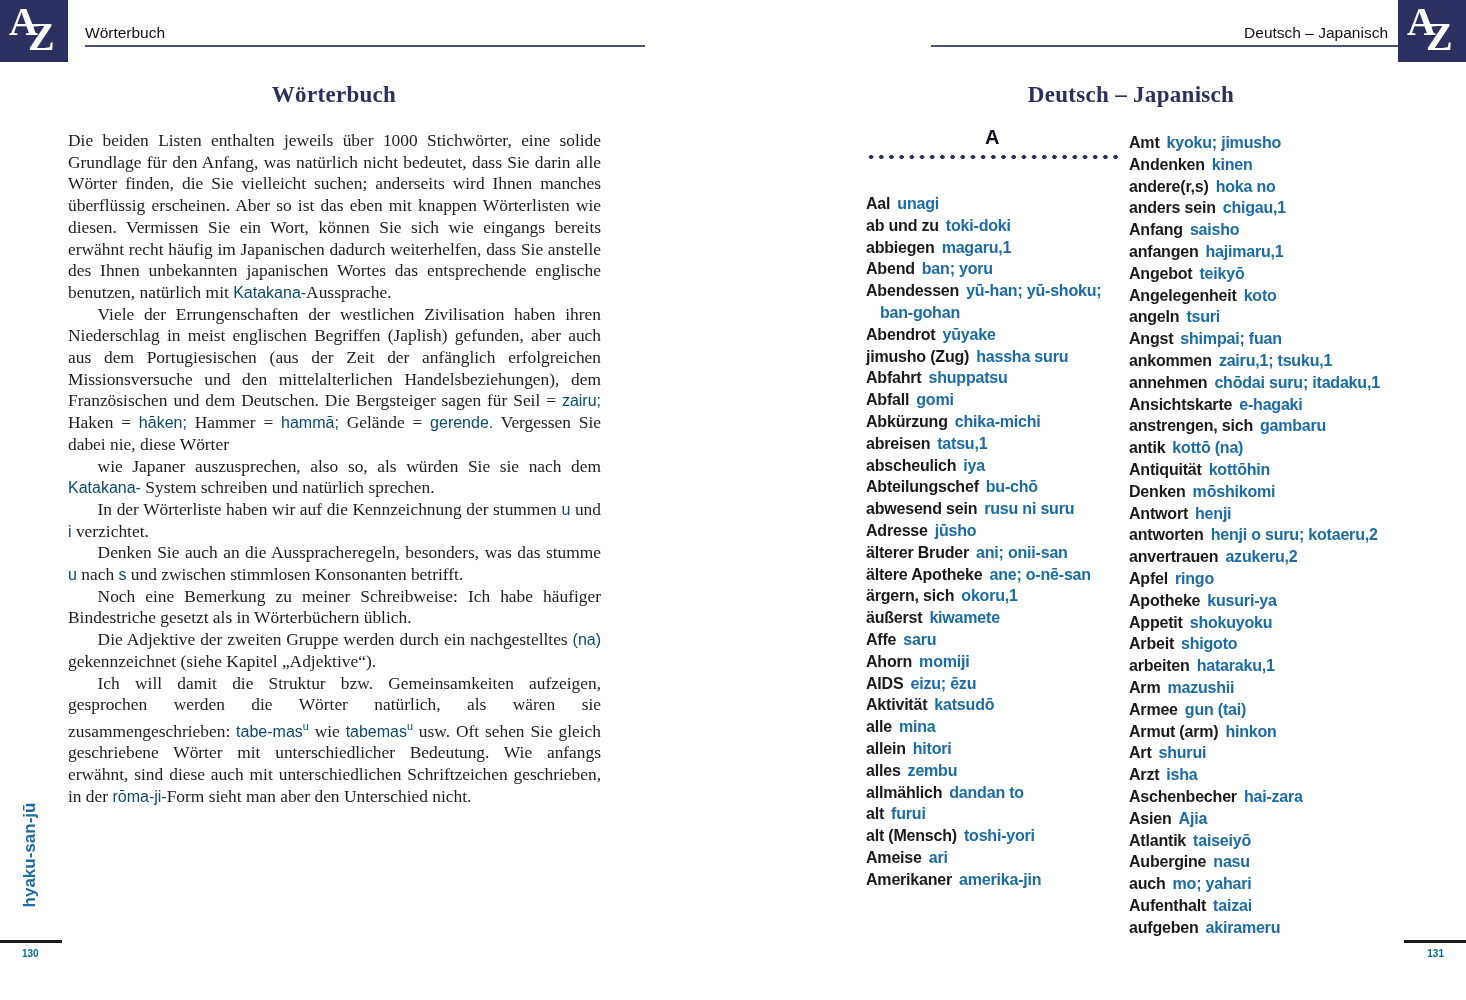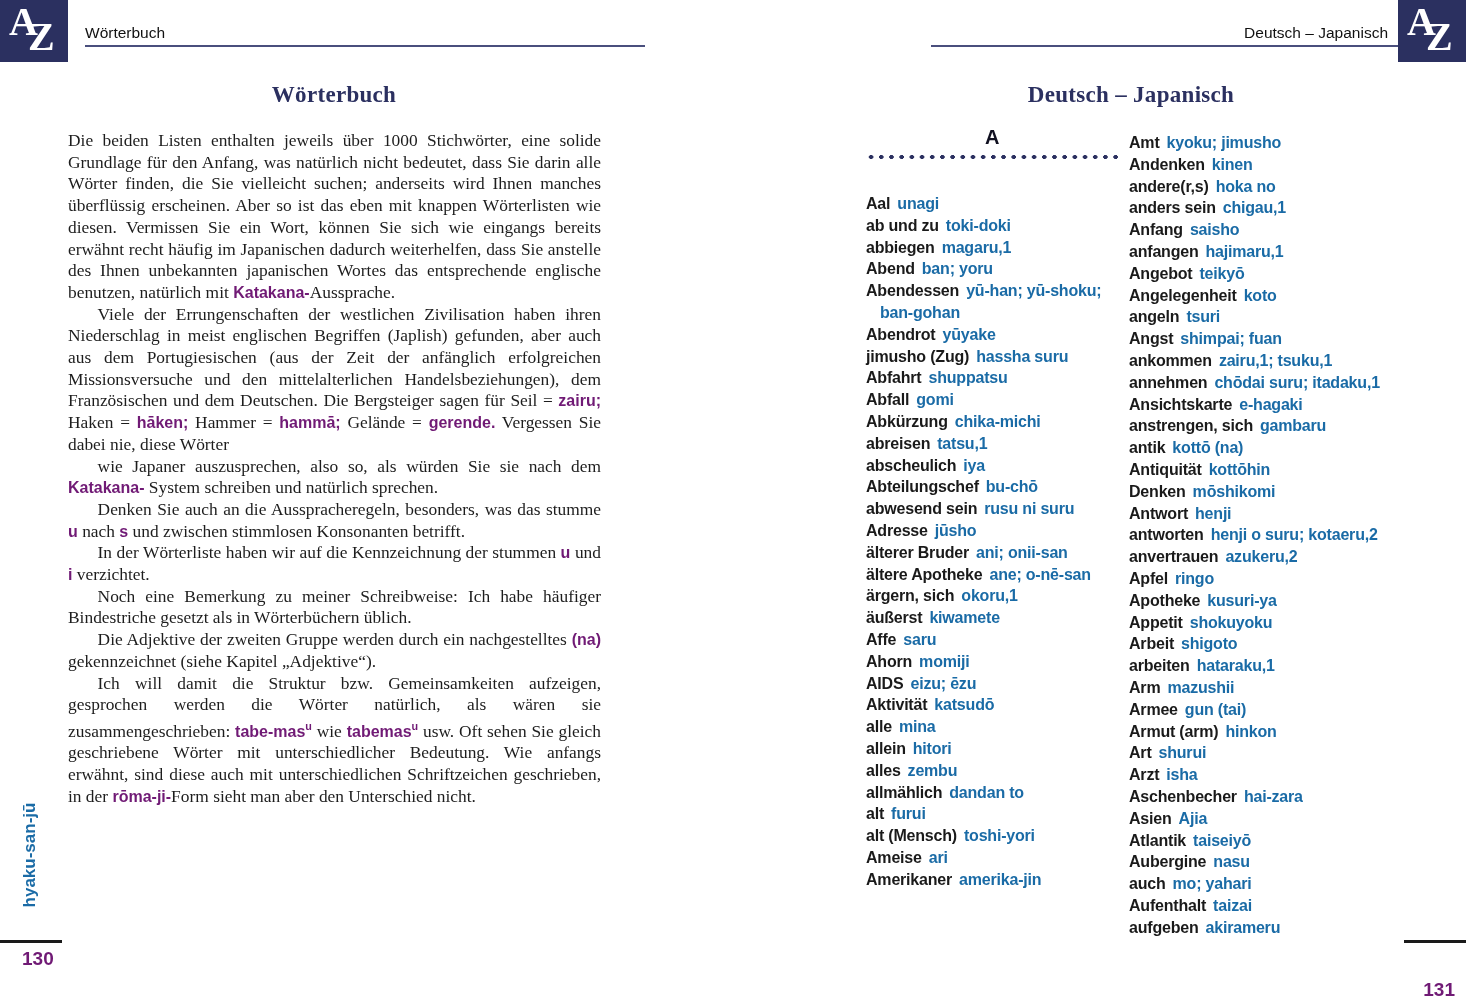--- a/index.html
+++ b/index.html
@@ -30,21 +30,21 @@
   }
 
   
   .body-text{
     position:absolute;left:68px;top:130px;width:533px;
     font-family:"Liberation Serif",serif;font-size:17.4px;line-height:21.7px;
     text-align:justify;color:#1d1d1d;
   }
   .body-text p{margin:0;}
   .body-text p.indent{text-indent:1.7em;}
-  .jp{color:#701a75;font-family:"Liberation Sans",sans-serif;font-weight:bold;font-size:16px;}
+  .jp{color:#0c4a6e;font-family:"Liberation Sans",sans-serif;font-weight:normal;font-size:16px;}
   .sup{vertical-align:super;font-size:62%;}
 
   
   .dict-col{position:absolute;width:252px;font-size:16px;line-height:21.8px;font-weight:bold;letter-spacing:-.2px;}
   .section-head{
     text-align:center;font-size:20px;font-weight:bold;color:#101020;
     margin:0 0 6px 0;line-height:22px;
   }
   .dotline{
     height:6px;margin-bottom:33px;
@@ -56,42 +56,42 @@
   .entry .ja{color:#1a6ba6;}
 
   
   .side-label{
     position:absolute;color:#1a6ba6;font-weight:bold;font-size:17px;
     white-space:nowrap;
   }
   .side-label.left{left:30px;top:855px;transform:translate(-50%,-50%) rotate(-90deg);}
   .foot-rule{position:absolute;top:940px;height:2.5px;background:#1a1a1a;}
   .page-number{
-    position:absolute;top:948px;font-size:19px;font-weight:bold;color:#701a75;
+    position:absolute;top:948px;font-size:10px;font-weight:bold;color:#0369a1;
   }
 </style>
 </head>
 <body>
 
 <div class="page" style="left:0;width:733px;">
   <div class="logo" style="left:0;">
     <span class="la">A</span>
     <span class="lz">Z</span>
   </div>
   <div class="running-head" style="left:85px;">Wörterbuch</div>
   <div class="head-rule" style="left:85px;width:560px;"></div>
 
   <div class="page-title" style="left:64px;">Wörterbuch</div>
 
   <div class="body-text">
       <p class="para"><span>Die beiden Listen enthalten jeweils über 1000 Stichwörter, eine solide Grundlage für den Anfang, was natürlich nicht bedeutet, dass Sie darin alle Wörter finden, die Sie vielleicht suchen; anderseits wird Ihnen manches überflüssig erscheinen. Aber so ist das eben mit knappen Wörterlisten wie diesen. Vermissen Sie ein Wort, können Sie sich wie eingangs bereits erwähnt recht häufig im Japanischen dadurch weiterhelfen, dass Sie anstelle des Ihnen unbekannten japanischen Wortes das entsprechende englische benutzen, natürlich mit </span><span class="jp">Katakana-</span><span>Aussprache.</span></p>
       <p class="para indent"><span>Viele der Errungenschaften der westlichen Zivilisation haben ihren Niederschlag in meist englischen Begriffen (Japlish) gefunden, aber auch aus dem Portugiesischen (aus der Zeit der anfänglich erfolgreichen Missionsversuche und den mittelalterlichen Handelsbeziehungen), dem Französischen und dem Deutschen. Die Bergsteiger sagen für Seil = </span><span class="jp">zairu;</span><span> Haken = </span><span class="jp">hāken;</span><span> Hammer = </span><span class="jp">hammā;</span><span> Gelände = </span><span class="jp">gerende.</span><span> Vergessen Sie dabei nie, diese Wörter</span></p>
       <p class="para indent"><span>wie Japaner auszusprechen, also so, als würden Sie sie nach dem </span><span class="jp">Katakana-</span><span> System schreiben und natürlich sprechen.</span></p>
+      <p class="para indent"><span>In der Wörterliste haben wir auf die Kennzeichnung der stummen </span><span class="jp">u</span><span> und </span><span class="jp">i</span><span> verzichtet.</span></p>
       <p class="para indent"><span>Denken Sie auch an die Ausspracheregeln, besonders, was das stumme </span><span class="jp">u</span><span> nach </span><span class="jp">s</span><span> und zwischen stimmlosen Konsonanten betrifft.</span></p>
-      <p class="para indent"><span>In der Wörterliste haben wir auf die Kennzeichnung der stummen </span><span class="jp">u</span><span> und </span><span class="jp">i</span><span> verzichtet.</span></p>
       <p class="para indent"><span>Noch eine Bemerkung zu meiner Schreibweise: Ich habe häufiger Bindestriche gesetzt als in Wörterbüchern üblich.</span></p>
       <p class="para indent"><span>Die Adjektive der zweiten Gruppe werden durch ein nachgestelltes </span><span class="jp">(na)</span><span> gekennzeichnet (siehe Kapitel „Adjektive“).</span></p>
       <p class="para indent"><span>Ich will damit die Struktur bzw. Gemeinsamkeiten aufzeigen, gesprochen werden die Wörter natürlich, als wären sie zusammengeschrieben: </span><span class="jp">tabe-mas</span><span class="jp sup">u</span><span> wie </span><span class="jp">tabemas</span><span class="jp sup">u</span><span> usw. Oft sehen Sie gleich geschriebene Wörter mit unterschiedlicher Bedeutung. Wie anfangs erwähnt, sind diese auch mit unterschiedlichen Schriftzeichen geschrieben, in der </span><span class="jp">rōma-ji-</span><span>Form sieht man aber den Unterschied nicht.</span></p>
     </div>
 
   <div class="side-label left">hyaku-san-jū</div>
   <div class="foot-rule" style="left:0;width:62px;"></div>
   <div class="page-number" style="left:22px;">130</div>
 </div>
 
@@ -179,14 +179,14 @@
         <div class="entry"><span class="de">Asien</span><span class="ja">Ajia</span></div>
         <div class="entry"><span class="de">Atlantik</span><span class="ja">taiseiyō</span></div>
         <div class="entry"><span class="de">Aubergine</span><span class="ja">nasu</span></div>
         <div class="entry"><span class="de">auch</span><span class="ja">mo; yahari</span></div>
         <div class="entry"><span class="de">Aufenthalt</span><span class="ja">taizai</span></div>
         <div class="entry"><span class="de">aufgeben</span><span class="ja">akirameru</span></div>
       </div>
   </div>
 
   <div class="foot-rule" style="right:0;width:62px;"></div>
-  <div class="page-number" style="right:11px;margin-top:31px;">131</div>
+  <div class="page-number" style="right:22px;">131</div>
 </div>
 
 </body></html>

